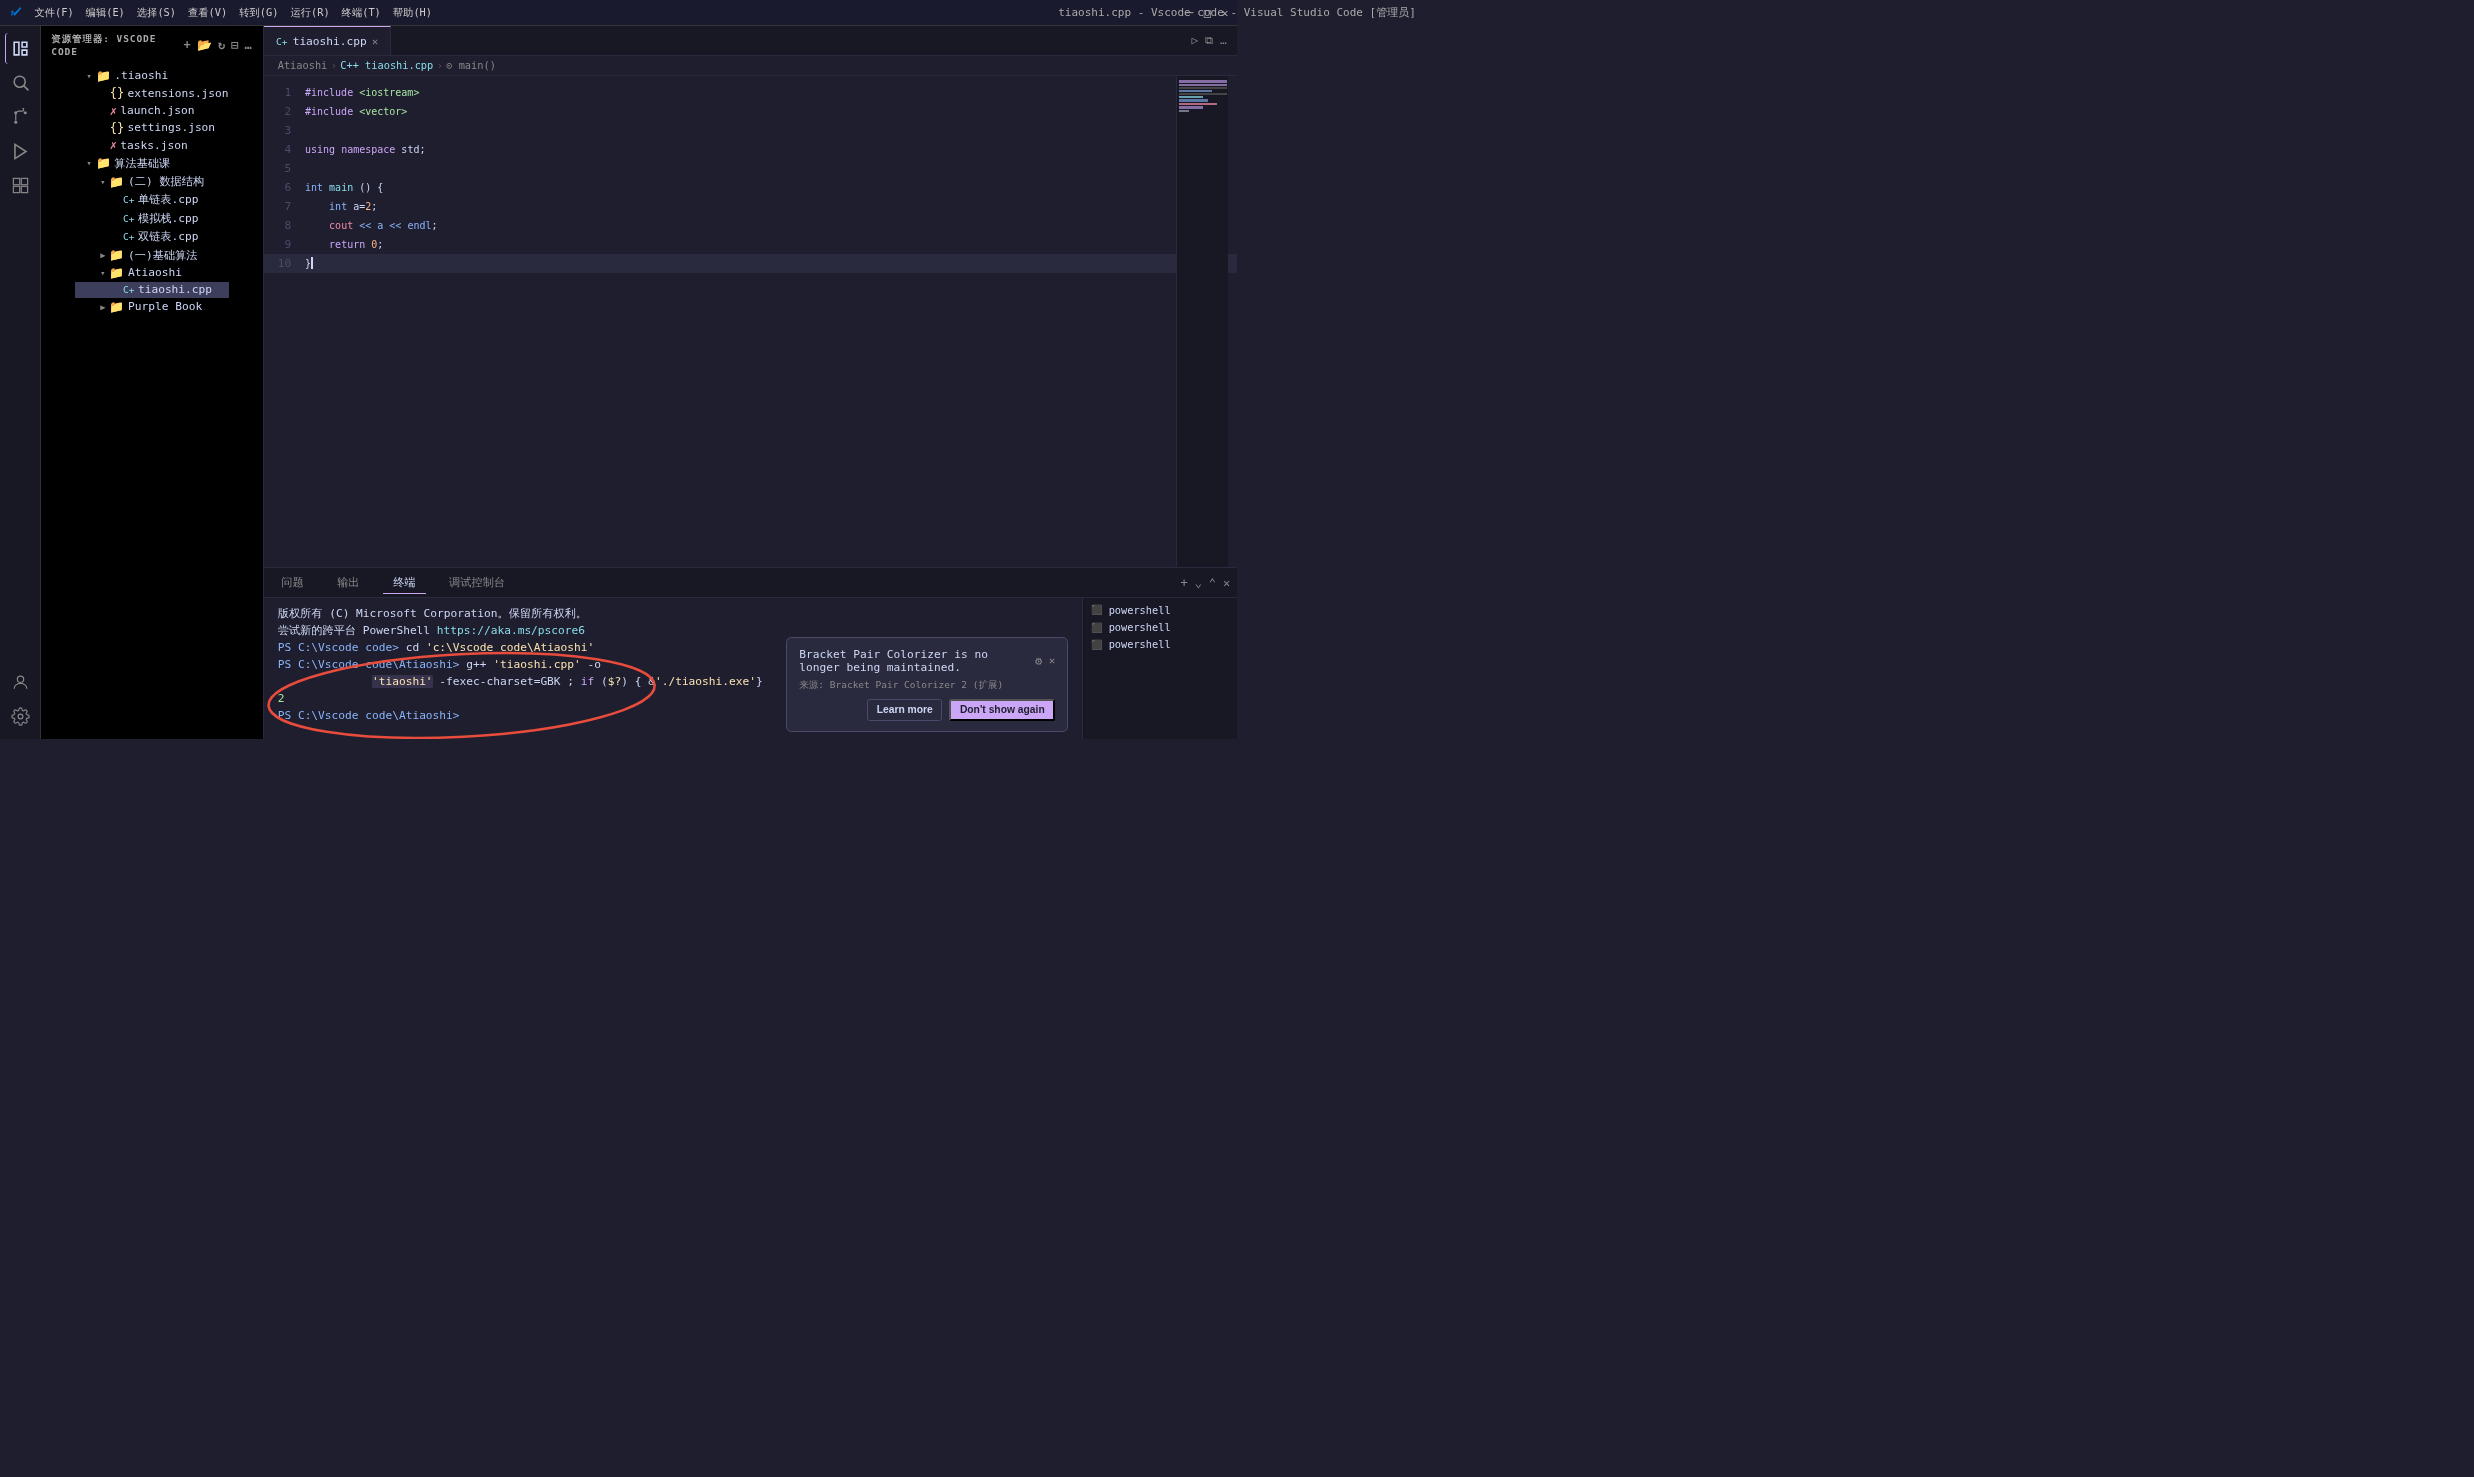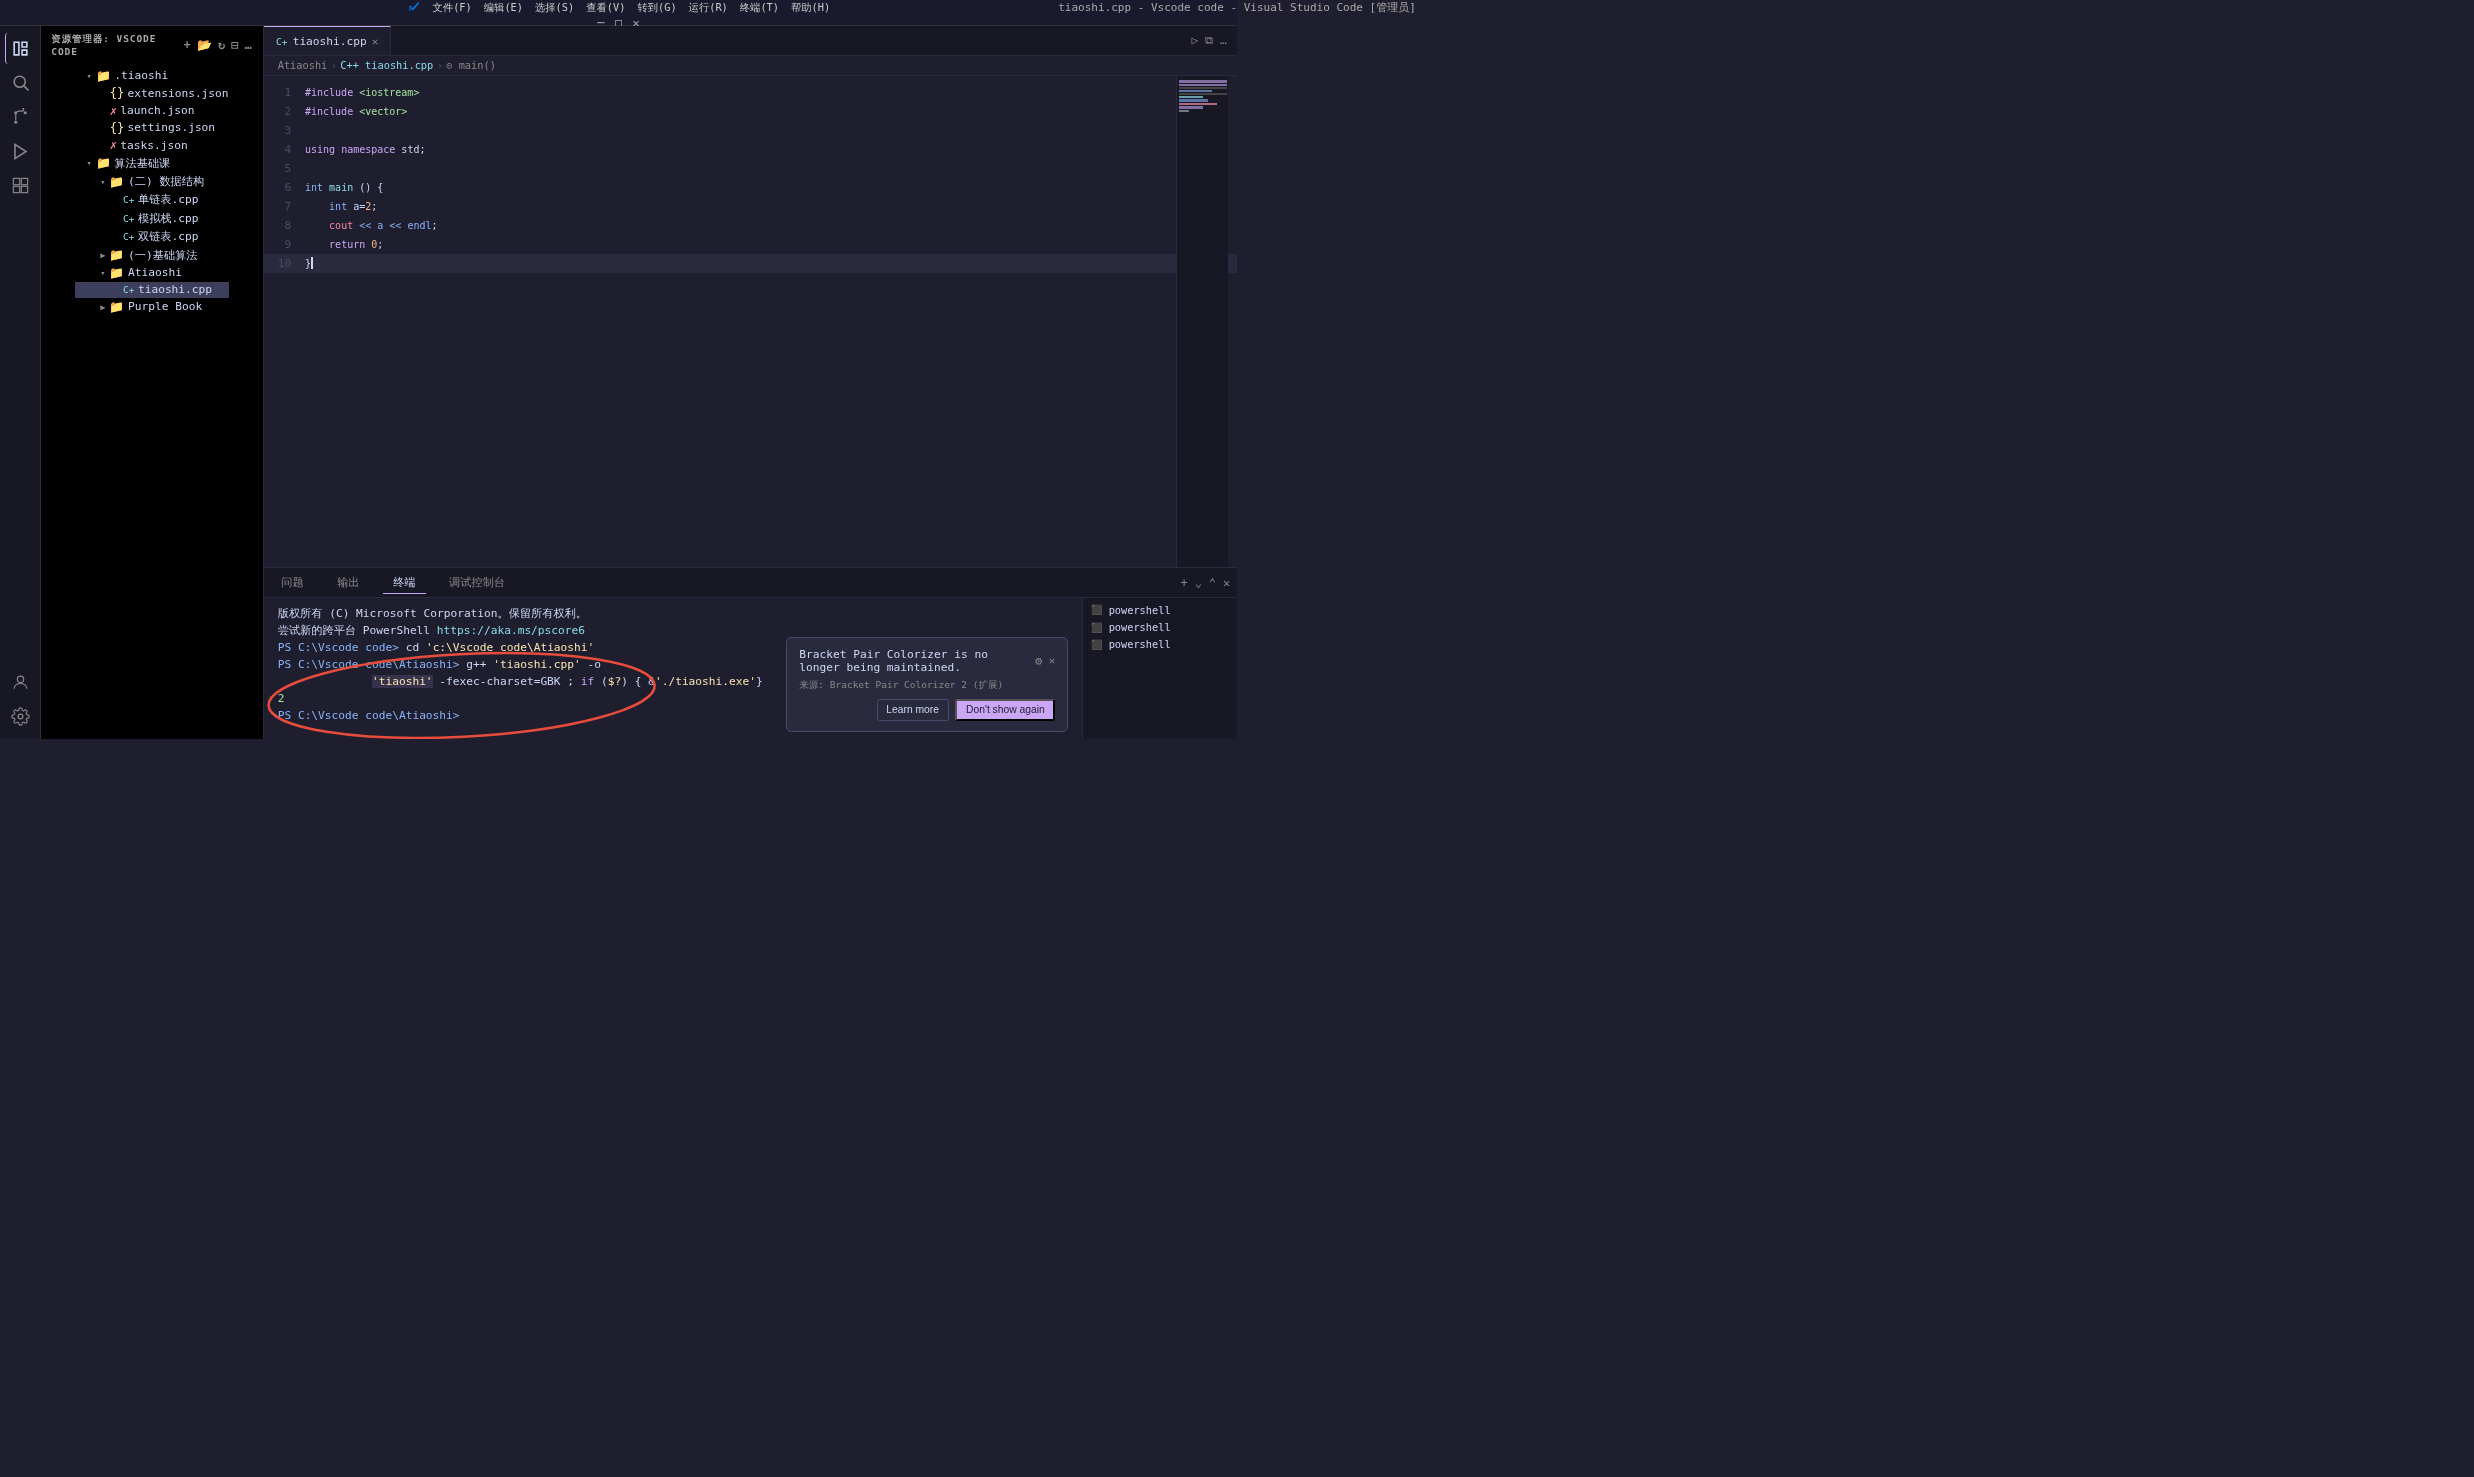--- a/index.html
+++ b/index.html
@@ -13,21 +13,20 @@
       font-size: 11.2px;
     }
     .titlebar {
       background: #1a1a2e;
       height: 26px;
       display: flex;
       align-items: center;
       padding: 0 8.6px;
       justify-content: space-between;
       border-bottom: 0.9px solid #333;
-      flex-direction: column;
     }
     .titlebar-left {
       display: flex;
       align-items: center;
       gap: 10.3px;
     }
     .titlebar-menu {
       display: flex;
       gap: 12px;
       font-size: 10.3px;
@@ -299,20 +298,21 @@
     .notification-buttons {
       display: flex;
       gap: 6.9px;
       justify-content: flex-end;
     }
     .notif-btn {
       padding: 3.4px 8.6px;
       border-radius: 2.6px;
       font-size: 10.3px;
       cursor: pointer;
+      font-weight: bold;
     }
     .notif-btn.primary { background: #cba6f7; color: #1e1e2e; }
     .notif-btn.secondary { background: #2a2a3e; color: #cdd6f4; border: 0.9px solid #4a4a6a; }
     .status-bar {
       height: 19px;
       background: #181825;
       border-top: 0.9px solid #2a2a3e;
       display: flex;
       align-items: center;
       padding: 0 6.9px;

